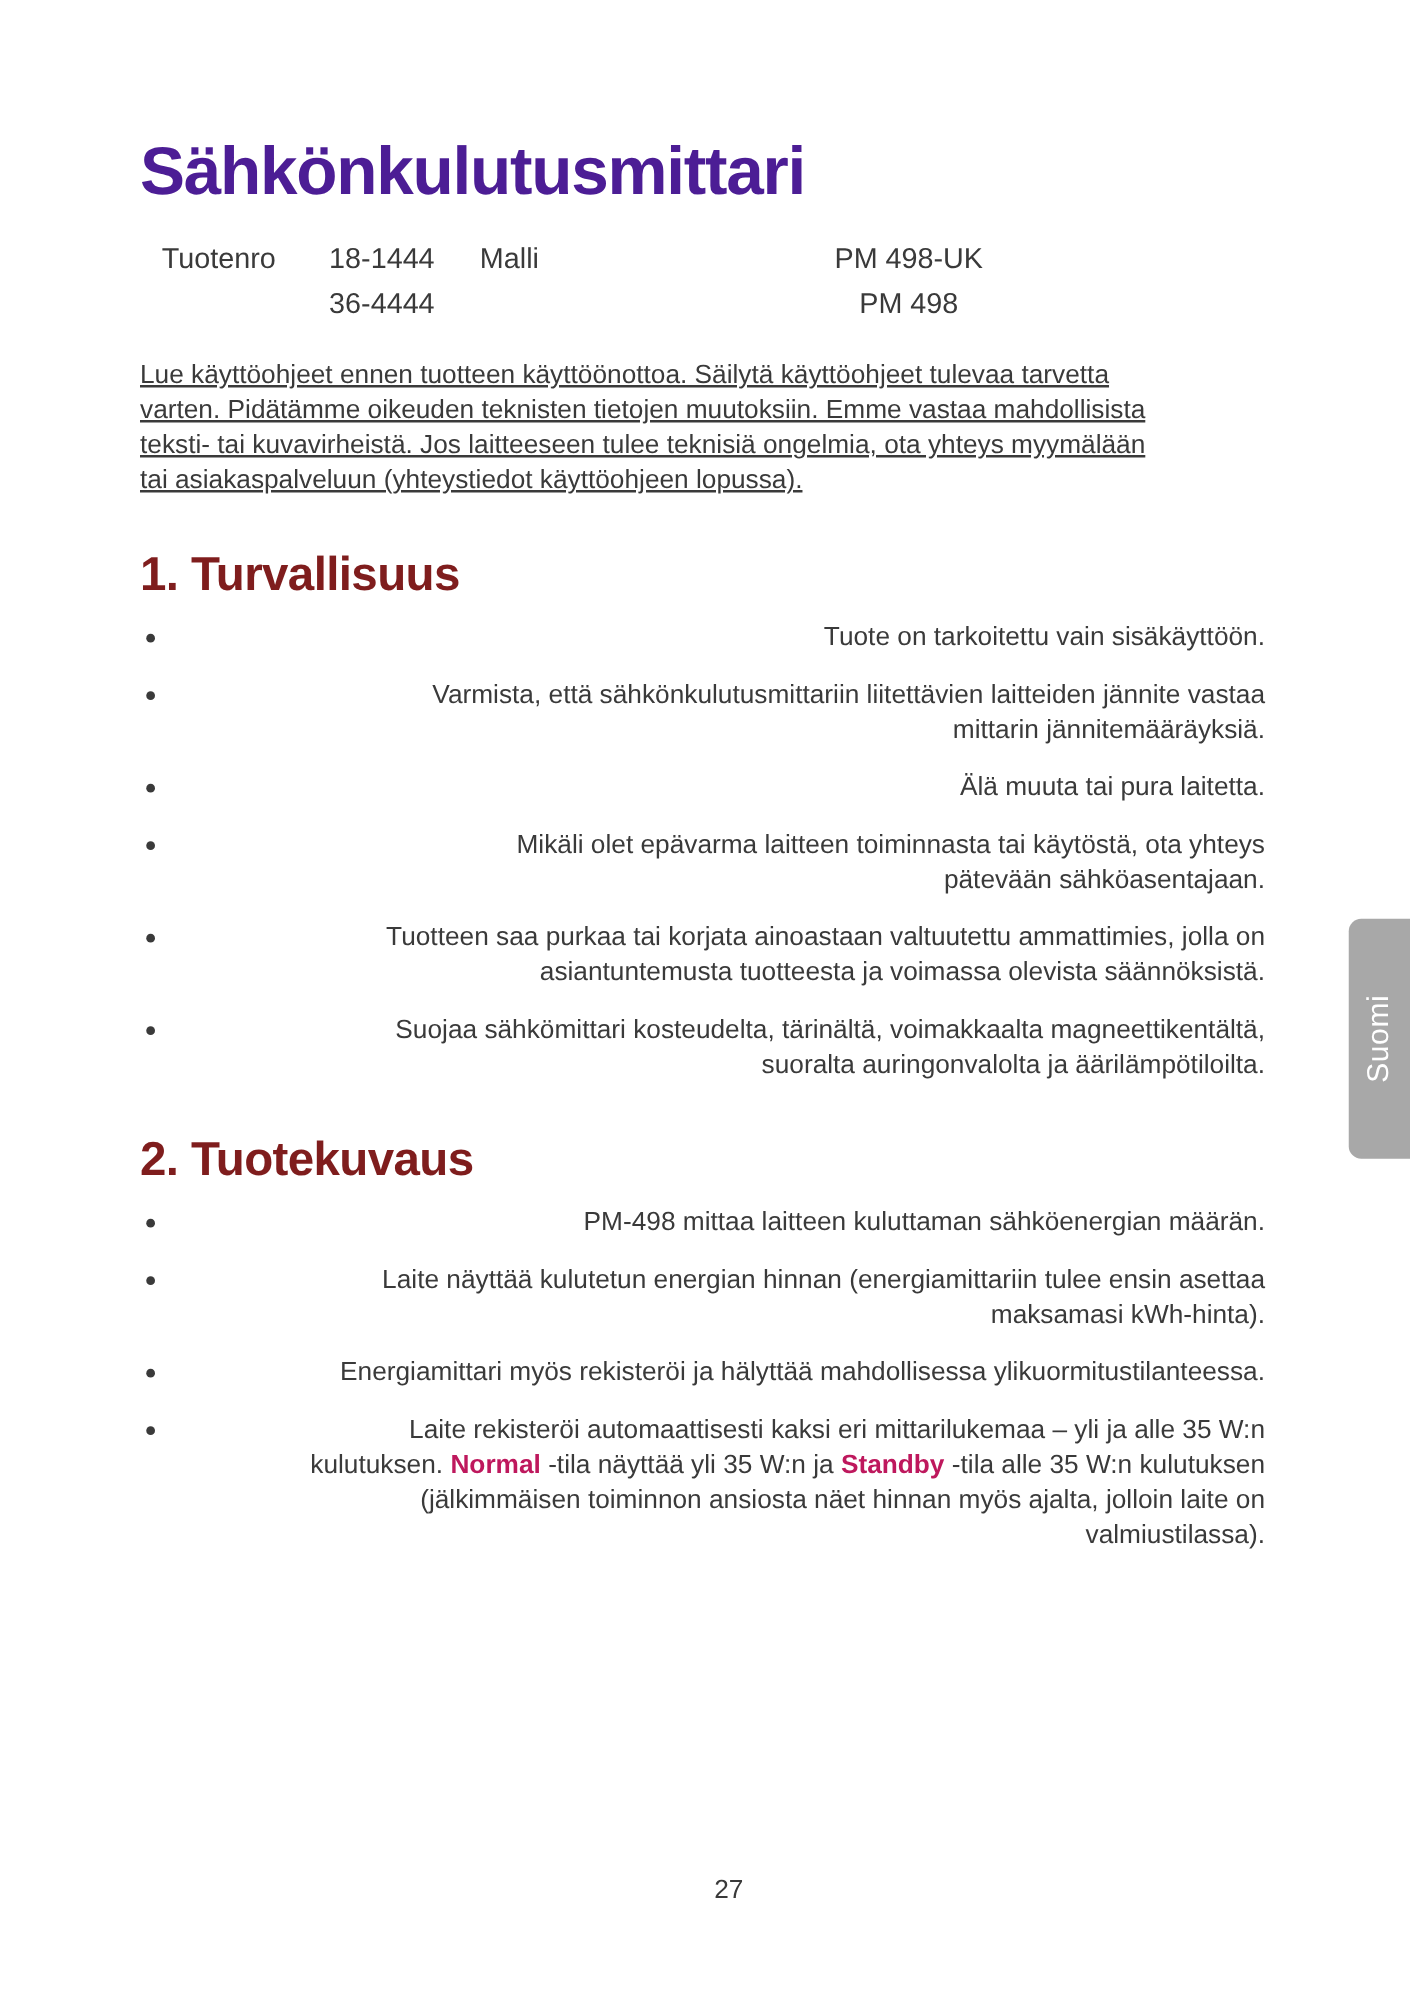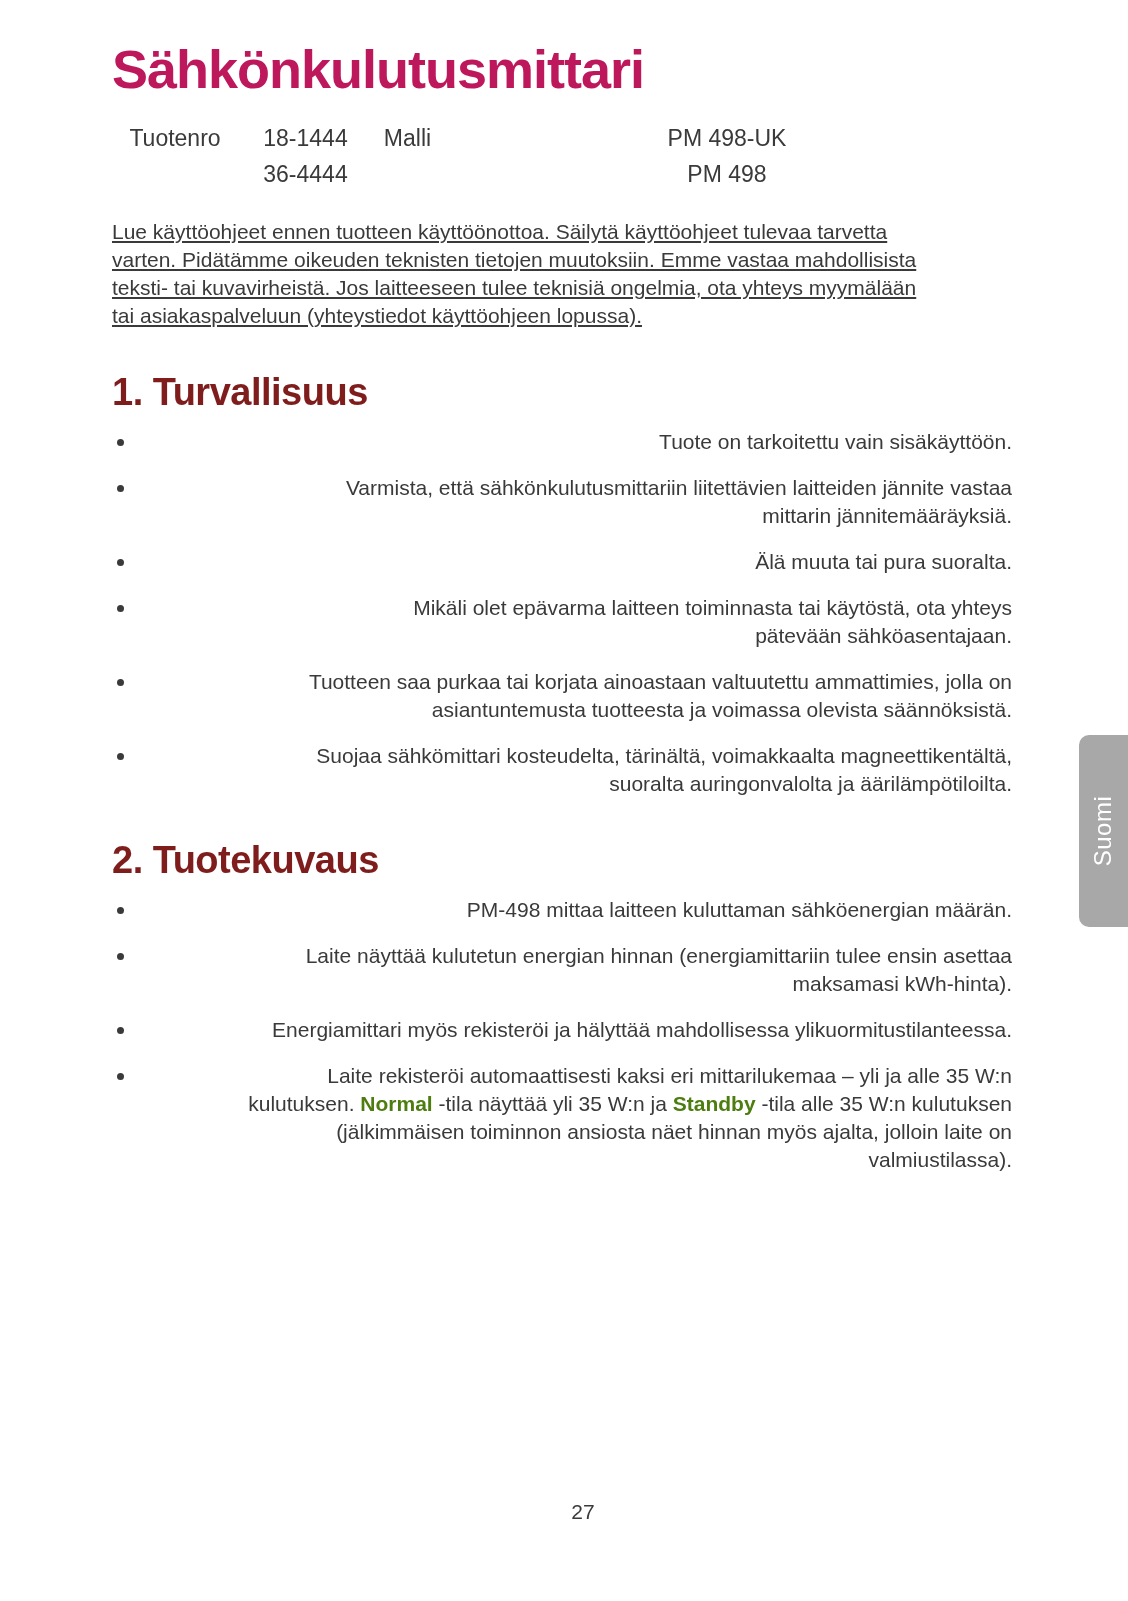--- a/index.html
+++ b/index.html
@@ -10,26 +10,26 @@
     color:#3a3a3a;
     position:relative;
     overflow:hidden;
   }
   .content{
     position:absolute;
     left:112px;top:0;
     width:900px;
   }
   h1.doc-title{
-    margin:40px 0 0 0;
+    margin:108px 0 0 0;
     font-size:54px;
     line-height:58px;
     font-weight:bold;
     letter-spacing:-1px;
-    color:#be185d;
+    color:#4c1d95;
   }
   .product-info{
     margin-top:22px;
     display:grid;
     grid-template-columns:126px 135px 69px 1fr;
     font-size:23px;
     line-height:36px;
     color:#3a3a3a;
     text-align:center;
   }
@@ -61,21 +61,21 @@
     line-height:28px;
   }
   .dot{
     width:7px;height:7px;
     border-radius:50%;
     background:#3a3a3a;
     margin-top:11px;
     margin-left:5px;
   }
   .btext{white-space:pre-line;text-align:right;}
-  .btext .bold{font-weight:bold;color:#4d7c0f;}
+  .btext .bold{font-weight:bold;color:#be185d;}
   .side-tab{
     position:absolute;
     left:1079px;top:735px;
     width:49px;height:192px;
     border-radius:10px 0 0 10px;
     display:flex;align-items:center;justify-content:center;
   }
   .side-tab-text{
     transform:rotate(-90deg);
     color:#ffffff;
@@ -119,21 +119,21 @@
           <span class="dot"></span>
           <span class="btext"><span>Tuote on tarkoitettu vain sisäkäyttöön.</span></span>
         </li>
         <li>
           <span class="dot"></span>
           <span class="btext"><span>Varmista, että sähkönkulutusmittariin liitettävien laitteiden jännite vastaa
 mittarin jännitemääräyksiä.</span></span>
         </li>
         <li>
           <span class="dot"></span>
-          <span class="btext"><span>Älä muuta tai pura suoralta.</span></span>
+          <span class="btext"><span>Älä muuta tai pura laitetta.</span></span>
         </li>
         <li>
           <span class="dot"></span>
           <span class="btext"><span>Mikäli olet epävarma laitteen toiminnasta tai käytöstä, ota yhteys
 pätevään sähköasentajaan.</span></span>
         </li>
         <li>
           <span class="dot"></span>
           <span class="btext"><span>Tuotteen saa purkaa tai korjata ainoastaan valtuutettu ammattimies, jolla on
 asiantuntemusta tuotteesta ja voimassa olevista säännöksistä.</span></span>

